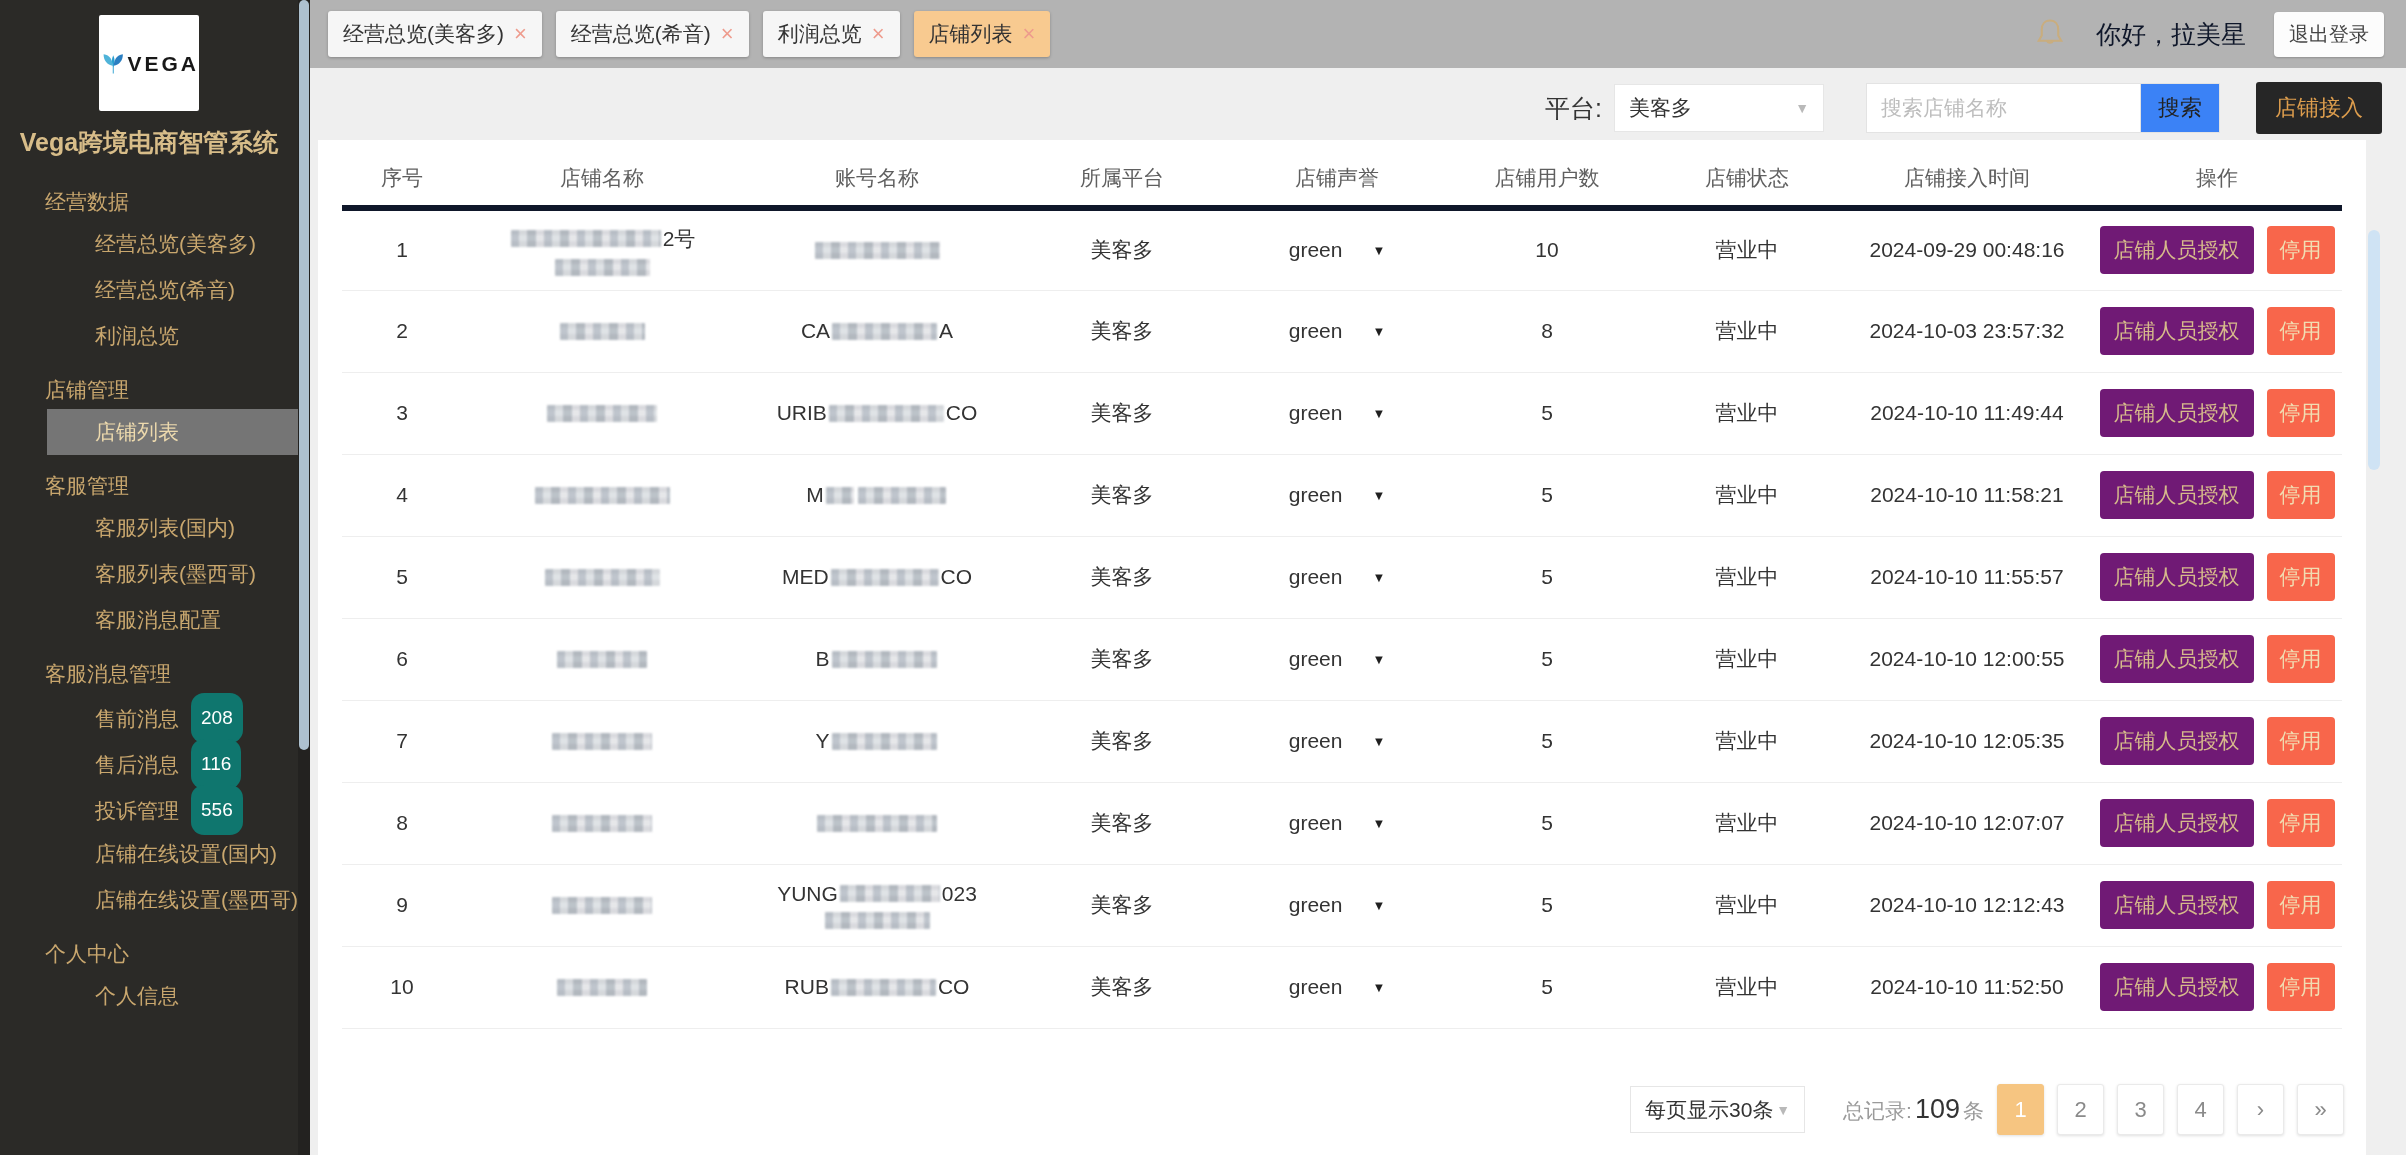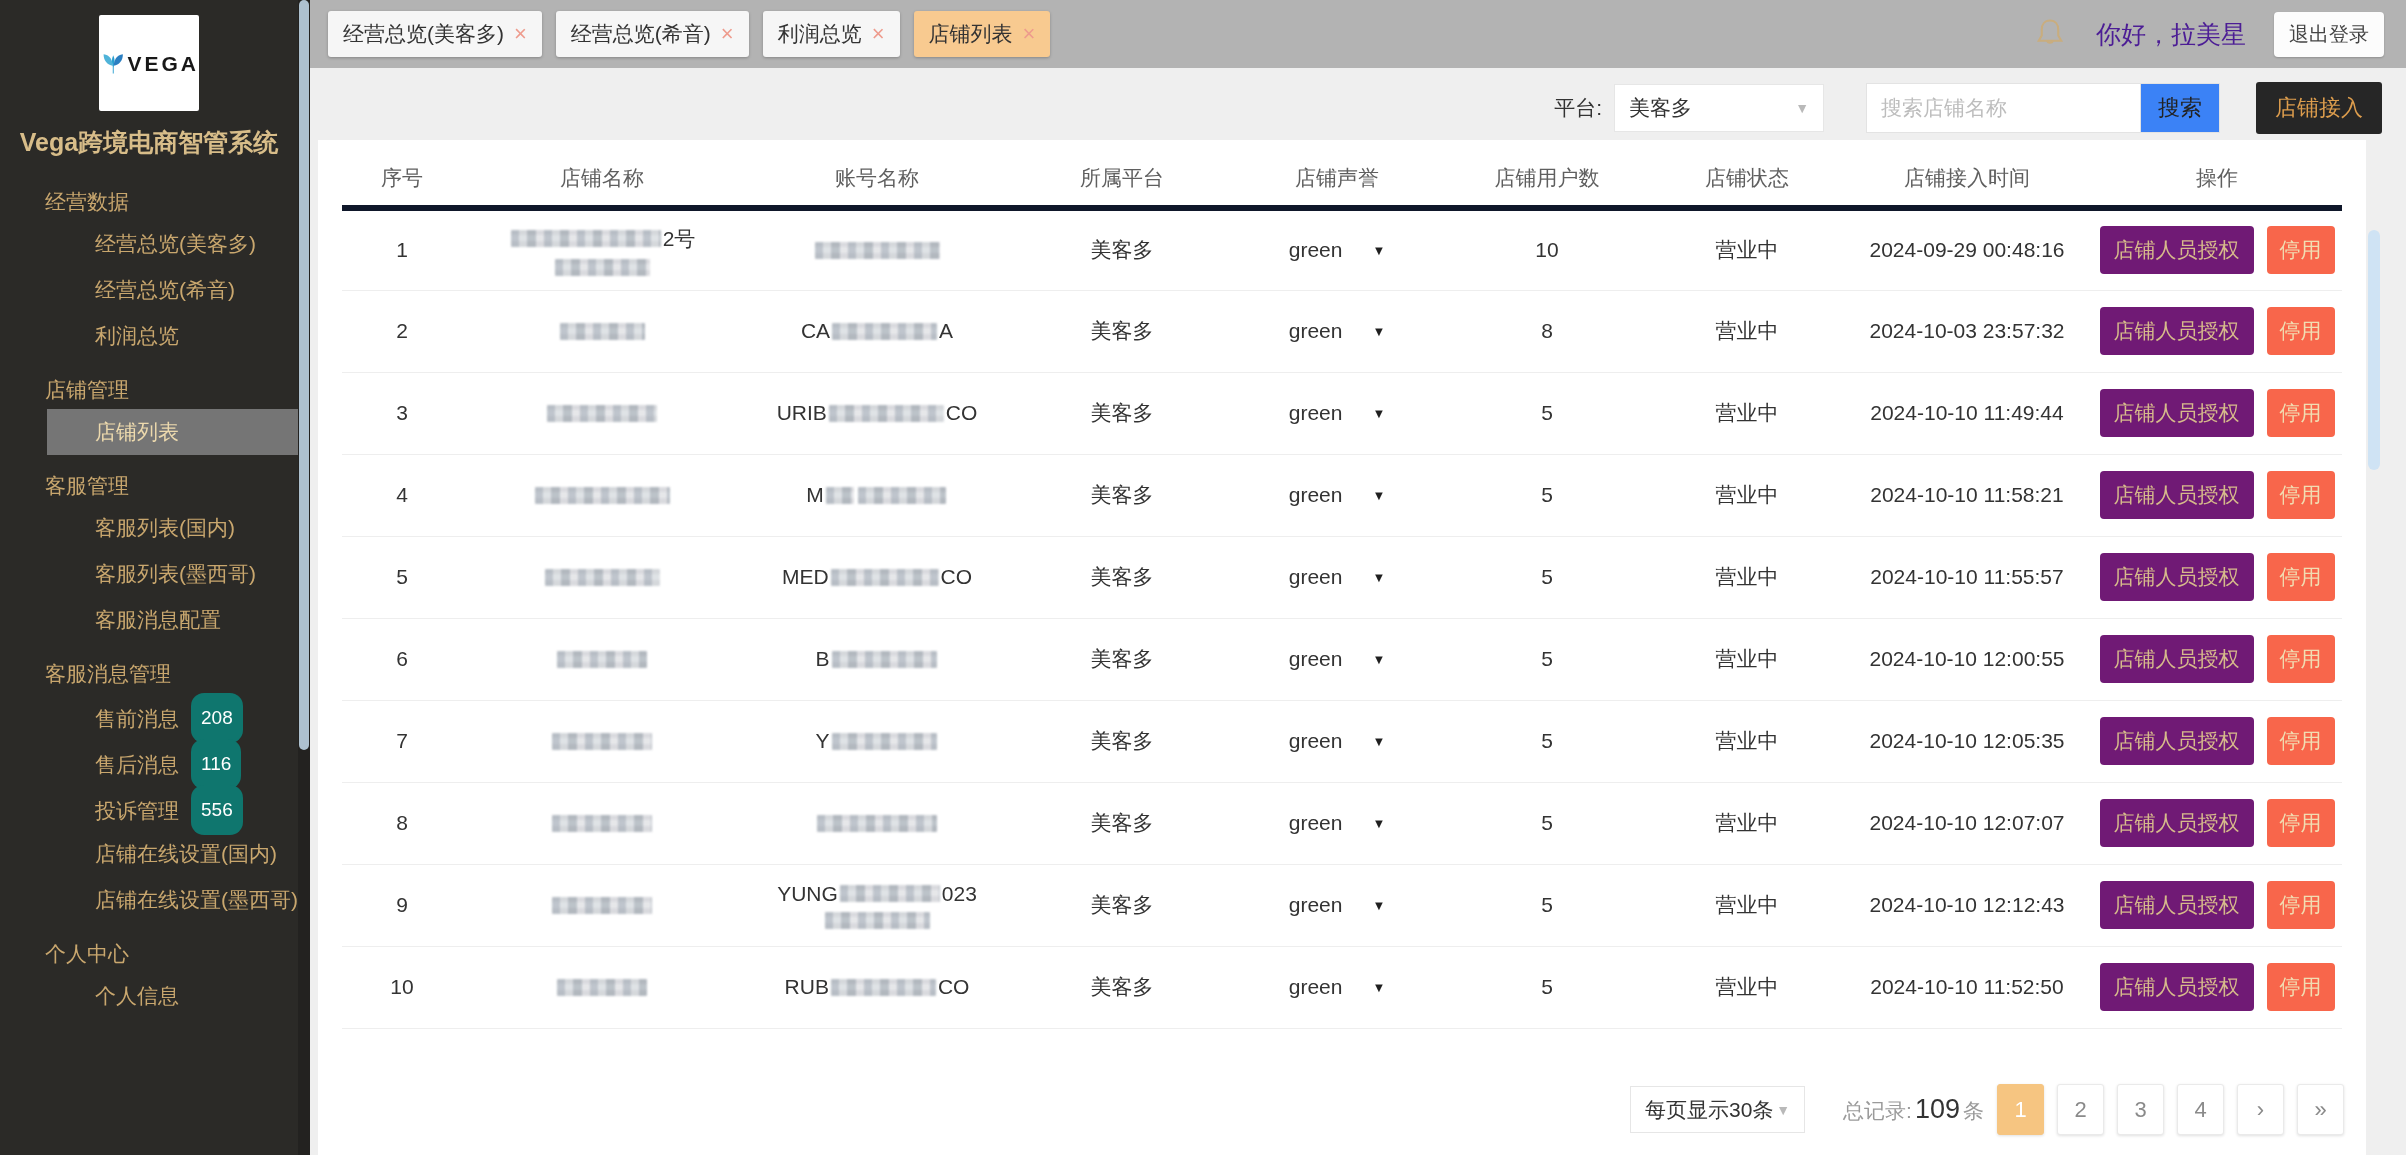--- a/index.html
+++ b/index.html
@@ -24,28 +24,28 @@
 
   
   .topbar { position:absolute; left:310px; right:0; top:0; height:68px; background:#b3b3b3; }
   .tabs { position:absolute; left:18px; top:11px; display:flex; gap:14px; }
   .tab { background:#f6f6f6; height:46px; display:flex; align-items:center; padding:0 15px; border-radius:3px;
          font-size:21px; color:#333; box-shadow:0 1px 3px rgba(0,0,0,.25); cursor:pointer; white-space:nowrap; }
   .tab.active { background:#f8ca90; }
   .tab .close { color:#ee9b8d; margin-left:10px; font-size:22px; line-height:1; }
   .topbar-right { position:absolute; right:22px; top:0; height:68px; display:flex; align-items:center; gap:28px; }
   .bell { width:36px; height:36px; }
-  .greeting { font-size:25px; color:#4c1d95; }
+  .greeting { font-size:25px; color:#0f172a; }
   .logout-btn { background:#fcfcfc; border-radius:4px; padding:9px 15px; font-size:20px; color:#444;
                 box-shadow:0 1px 2px rgba(0,0,0,.2); cursor:pointer; white-space:nowrap; }
 
   
   .content { position:absolute; left:310px; right:0; top:68px; bottom:0; background:#efefef; }
   .filter-row { position:absolute; top:14px; right:24px; display:flex; align-items:center; }
-  .platform-label { font-size:21px; color:#333; margin-right:12px; }
+  .platform-label { font-size:25px; color:#333; margin-right:12px; }
   .select { width:210px; height:48px; background:#fff; border:1px solid #e6e6e6; display:flex; align-items:center;
             padding:0 14px; font-size:21px; color:#333; cursor:pointer; }
   .select .caret { margin-left:auto; color:#b9b9b9; font-size:14px; }
   .search-group { display:flex; margin-left:42px; }
   .search-input { width:275px; height:50px; border:1px solid #e3e3e3; background:#fff; padding:0 14px; font-size:21px; color:#333; }
   .search-input::placeholder { color:#bdbdbd; }
   .search-btn { height:50px; padding:0 17px; background:#3b82f6; border:1px solid #e3e3e3; border-left:none;
                 font-size:22px; color:#222; cursor:pointer; white-space:nowrap;font-family:Liberation Mono, monospace; }
   .connect-btn { margin-left:36px; background:#262626; color:#dd9d4d; height:52px; padding:4px 19px; font-size:22px;
                  border:none; border-radius:3px; cursor:pointer; white-space:nowrap; }

